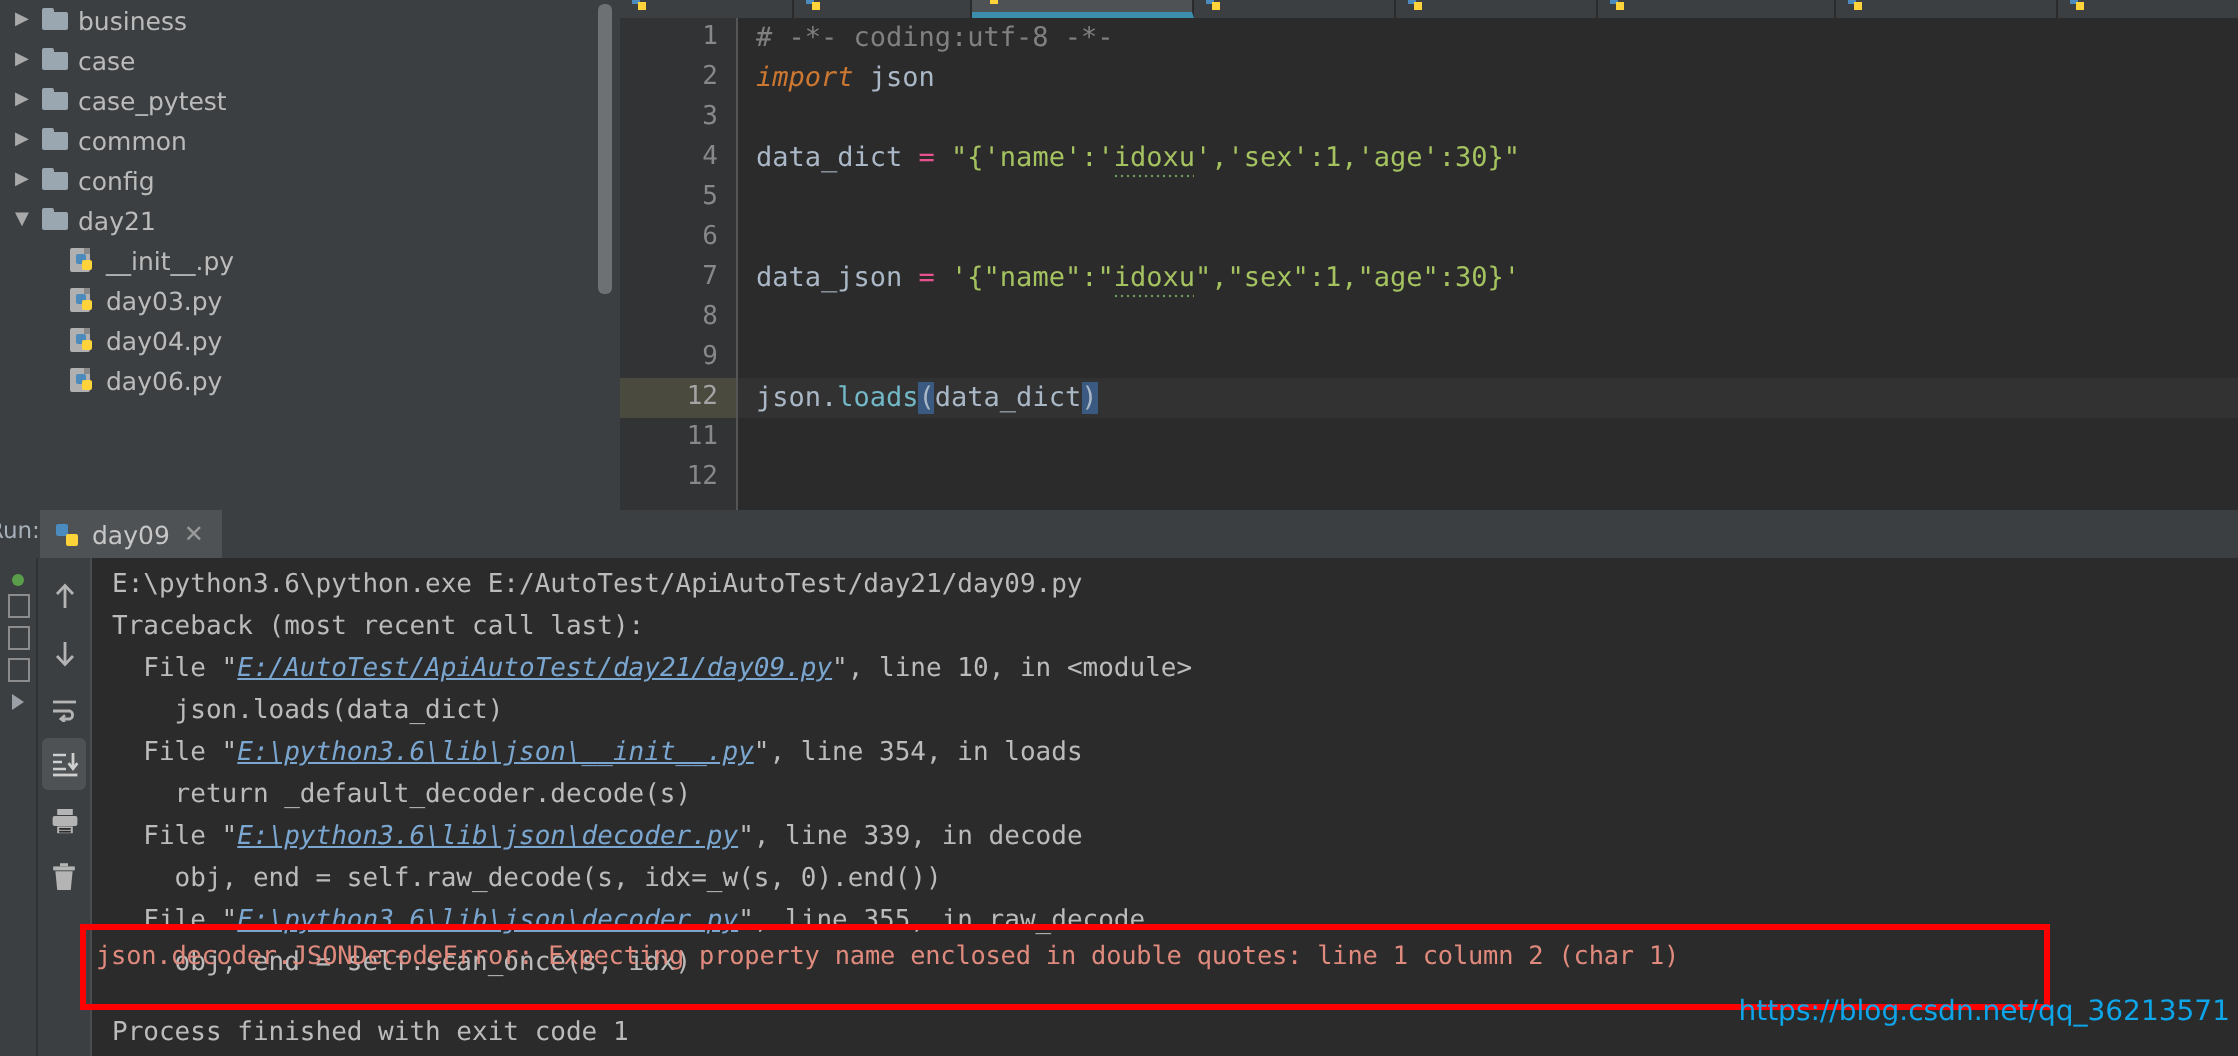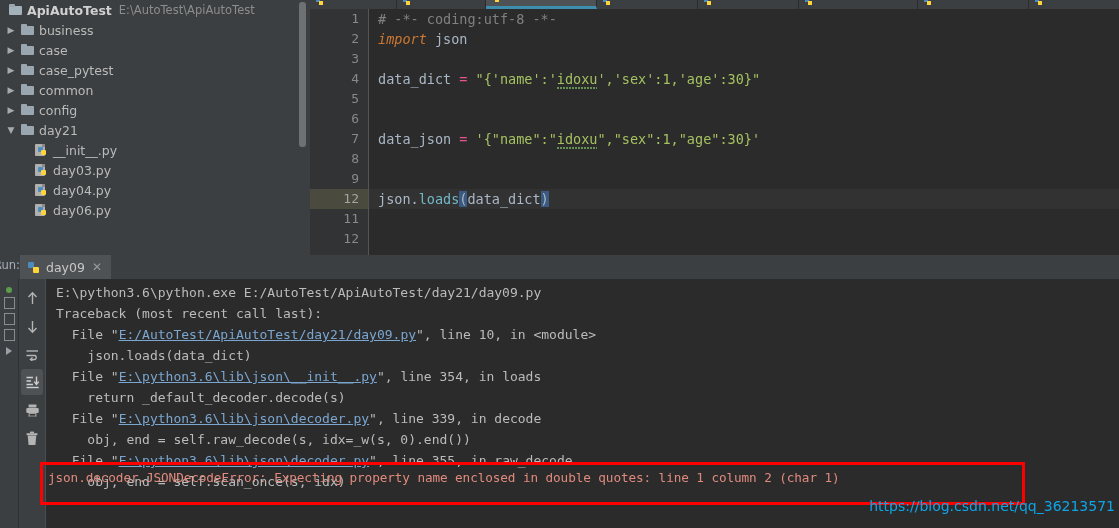--- a/index.html
+++ b/index.html
@@ -149,21 +149,21 @@
   }
   .tbtn.sel{background:#4e5254;}
 
   .console{
     position:absolute;left:46px;top:24px;width:1073px;height:249px;background:#2b2b2b;
     font-family:"DejaVu Sans Mono","Liberation Mono",monospace;font-size:13px;
     padding:3px 0 0 10px;box-sizing:border-box;overflow:hidden;
   }
   .console .line{height:21px;line-height:21px;white-space:pre;color:#bbbbbb;}
   .cn-err{color:#d0766c;}
-  .cn-link{color:#7aa6d0;text-decoration:underline;margin-top:20px;}
+  .cn-link{color:#7aa6d0;text-decoration:underline;font-style:italic;margin-top:20px;}
   .cn-out{color:#bbbbbb;}
 
   
   .red-box{
     position:absolute;left:40px;top:462px;width:985px;height:43px;
     border:3px solid #ff0000;box-sizing:border-box;pointer-events:none;
   }
   .err-line{
     position:absolute;left:48px;top:469px;width:975px;height:18px;
     font-family:"DejaVu Sans Mono","Liberation Mono",monospace;font-size:12.7px;
@@ -182,27 +182,20 @@
 </style>
 </head>
 <body>
 
 <div id="app">
 
   <div class="top-area">
 
     <div class="project-panel">
 
-      <div class="tree-row root">
-        <span class="ico">
-            <span class="folder-ic plain"></span>
-          </span>
-        <span class="tree-label">ApiAutoTest</span>
-        <span class="tree-sub">E:\AutoTest\ApiAutoTest</span>
-      </div>
 
       <div class="tree-row">
         <span class="arrow">▶</span>
         <span class="ico">
             <span class="folder-ic"></span>
           </span>
         <span class="tree-label">business</span>
       </div>
       <div class="tree-row">
         <span class="arrow">▶</span>
@@ -454,15 +447,16 @@
       <div class="line cn-err">    obj, end = self.raw_decode(s, idx=_w(s, 0).end())</div>
       <div class="line cn-err"><span>  File "</span><span class="cn-link">E:\python3.6\lib\json\decoder.py</span><span>", line 355, in raw_decode</span></div>
       <div class="line cn-err">    obj, end = self.scan_once(s, idx)</div>
     </div>
   </div>
 
   <div class="run-label">Run:</div>
 
   <div class="err-line">json.decoder.JSONDecodeError: Expecting property name enclosed in double quotes: line 1 column 2 (char 1)</div>
   <div class="red-box"></div>
+  <div class="final-line">Process finished with exit code 1</div>
   <div class="watermark">https://blog.csdn.net/qq_36213571</div>
 
 </div>
 
 </body></html>

